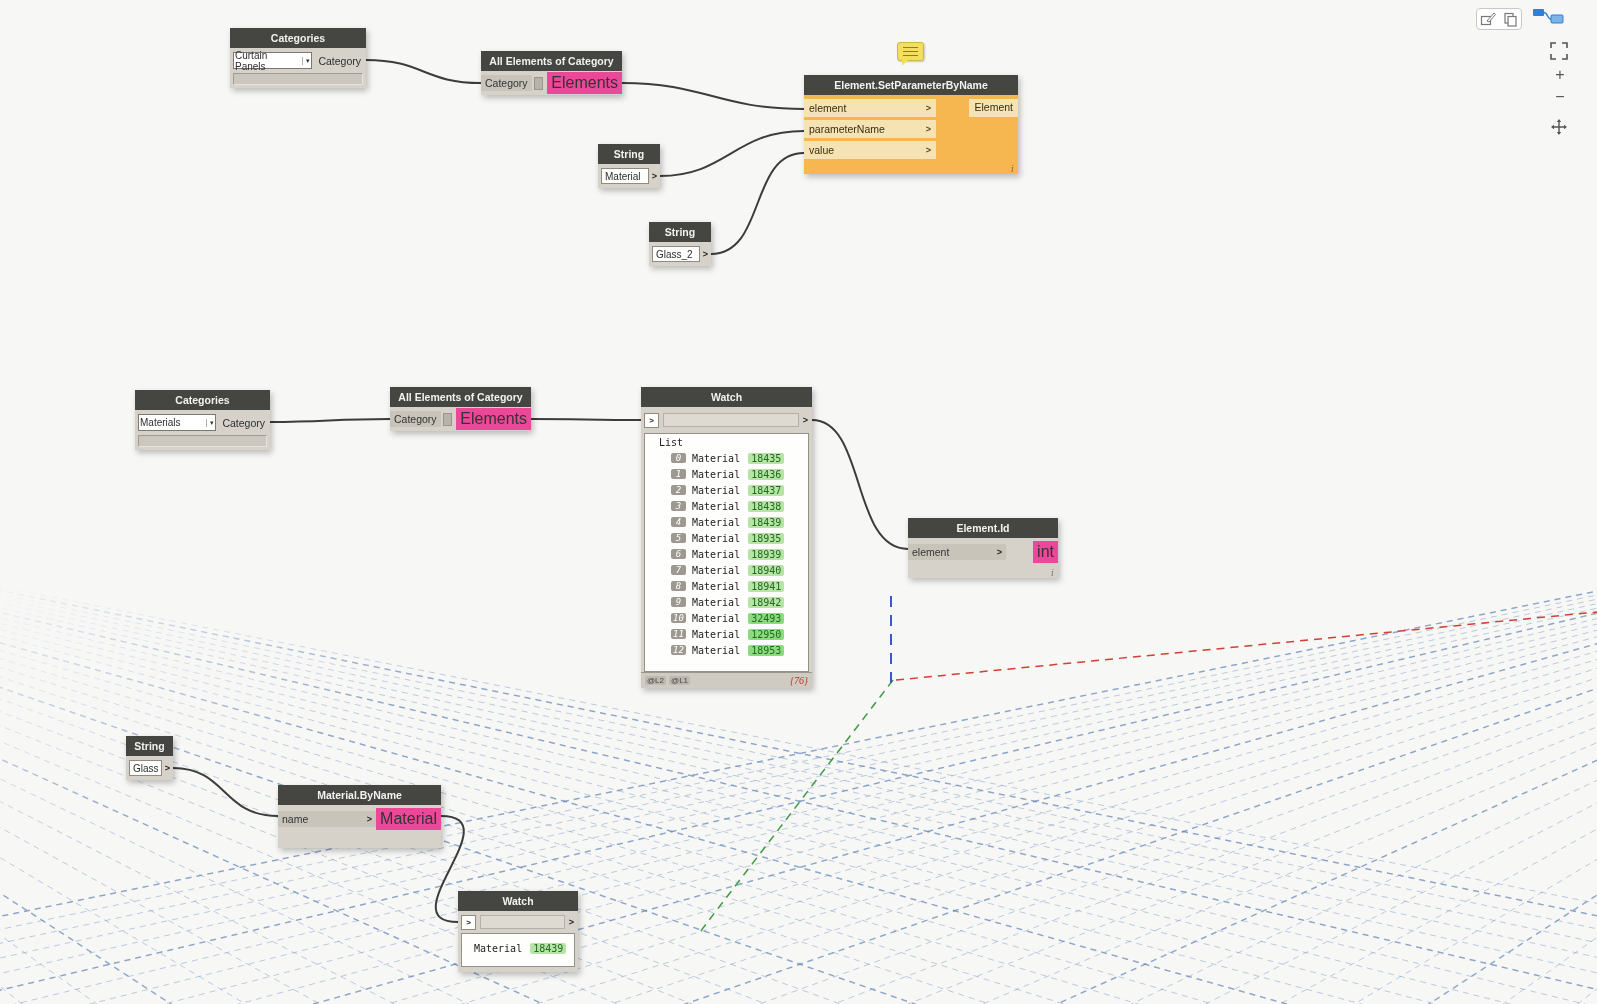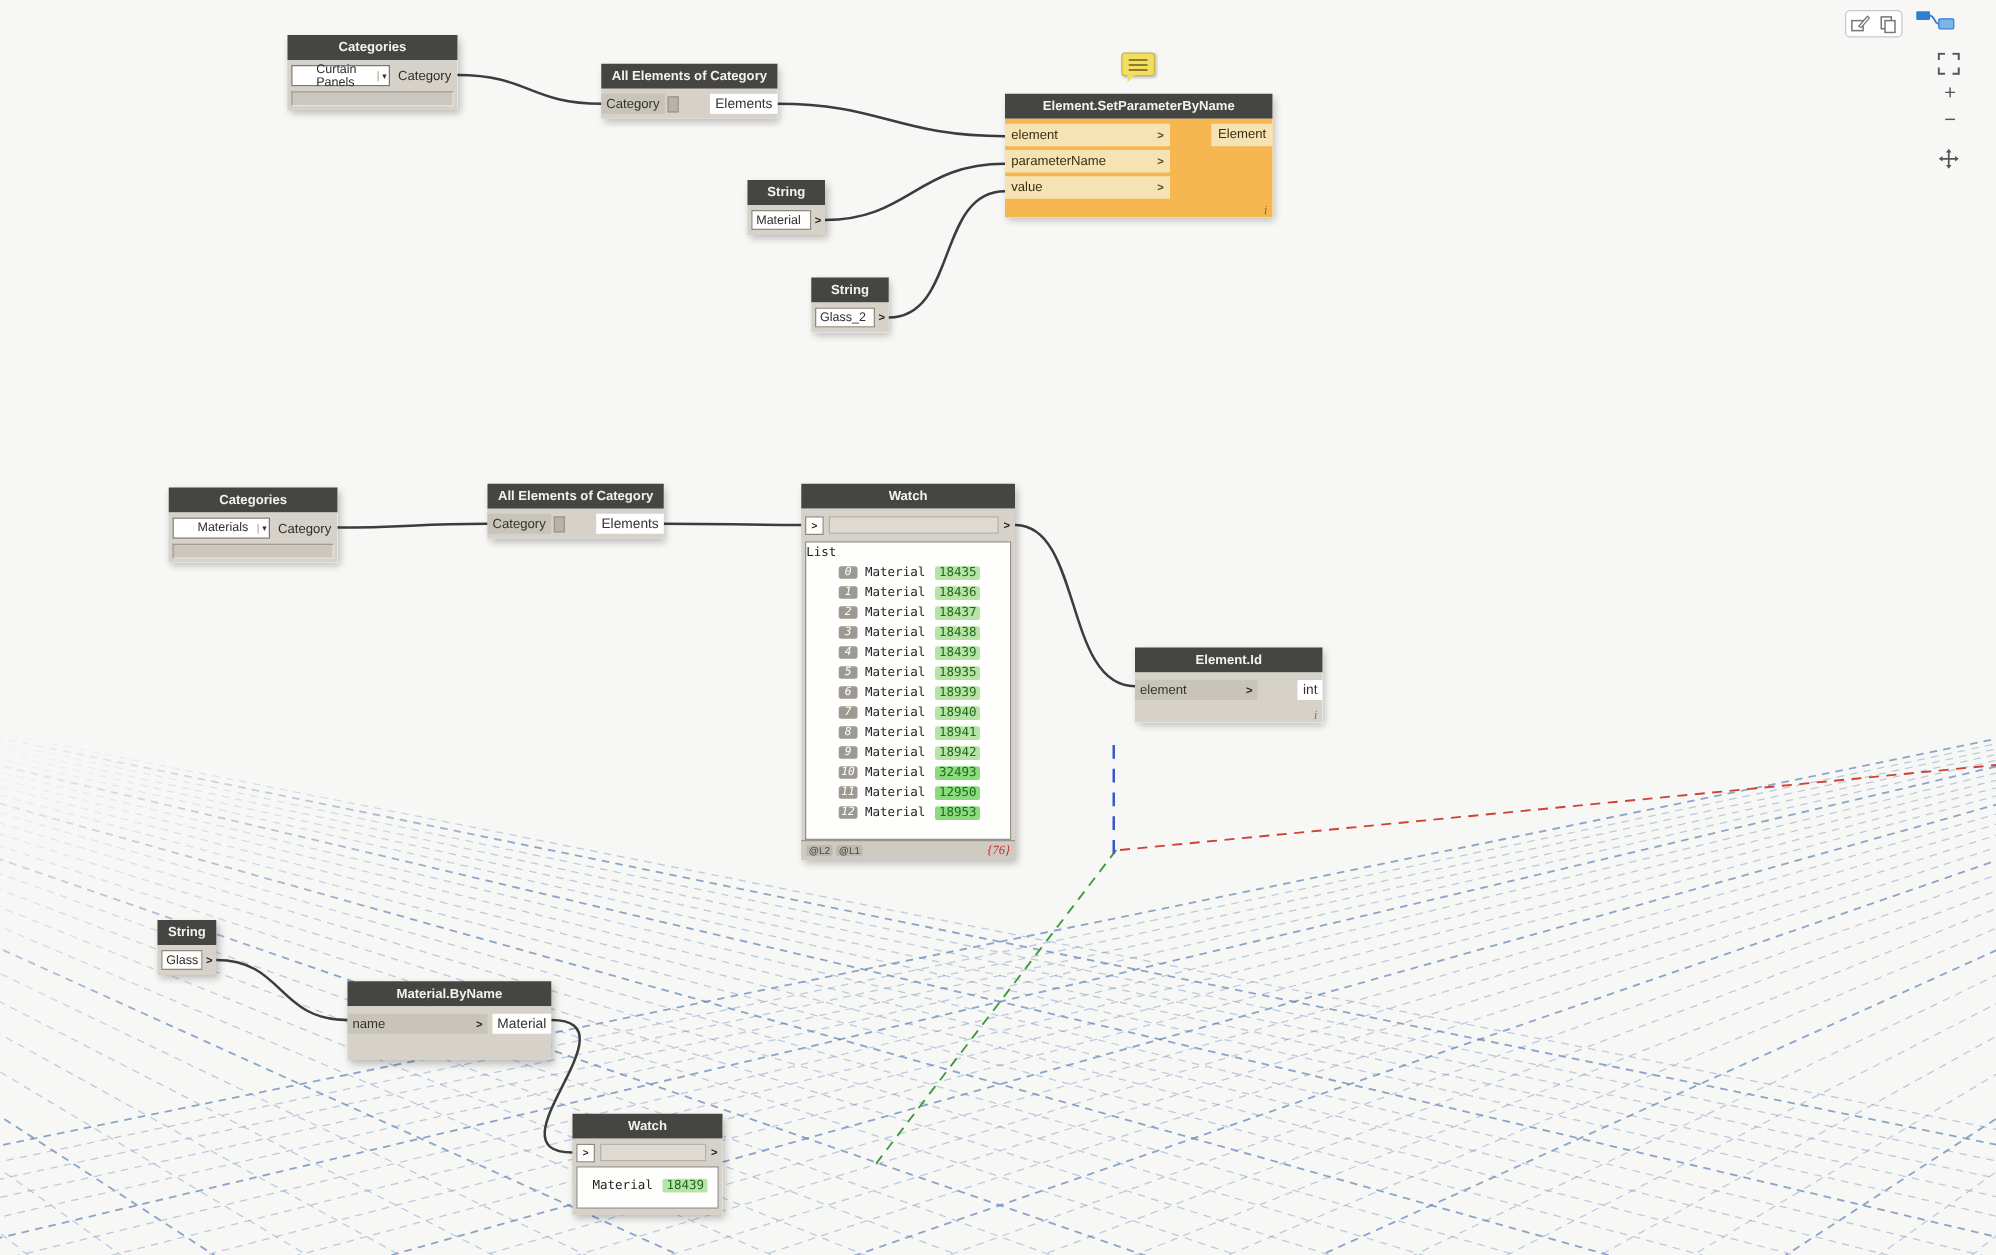--- a/index.html
+++ b/index.html
@@ -17,28 +17,28 @@
   #wires { z-index:3; }
 
   
   .node { position:absolute; z-index:5; box-shadow:2px 3px 6px rgba(0,0,0,.25); font-size:11px; color:#2e2e2e; }
   .hdr { height:20px; line-height:20px; background:#454541; color:#f2f2ef; font-weight:bold;
          text-align:center; font-size:10.5px; padding:0 3px; white-space:nowrap; overflow:hidden; }
   .body { background:#d6d2c9; position:relative; }
 
   .fnrow { display:flex; align-items:center; padding:3px 0; height:24px; }
   .instrip { background:#c8c4ba; padding:2px 4px; font-size:10.5px; color:#333; display:flex; align-items:center; }
-  .outstrip { margin-left:auto; background:#ffffff; padding:2px 4px; font-size:11px; color:#333; }
+  .outstrip { margin-left:auto; background:#ec4899; padding:2px 4px; font-size:16px; color:#333; }
   .gapbox { width:9px; height:13px; background:#b7b3aa; border:1px solid #9a968d; margin-left:2px; }
   .parrow { font-weight:bold; font-size:9px; color:#222; margin-left:6px; }
 
   
   .catbody { padding:4px 3px 3px; }
   .catrow { display:flex; align-items:center; }
-  .dd { background:#fff; border:1px solid #7c786f; font-size:10px; padding:1px 2px 1px 19px;
+  .dd { background:#fff; border:1px solid #7c786f; font-size:10px; padding:1px 2px 1px 1px;
         display:flex; justify-content:space-between; align-items:center; height:17px; }
   .caret { font-size:7px; margin-left:4px; border-left:1px solid #b5b1a8; padding-left:3px; color:#333; }
   .catout { margin-left:auto; padding:0 2px 0 6px; font-size:10.5px; }
   .recess { margin-top:4px; height:12px; background:#cbc7be; border:1px solid #a19d94;
             border-right-color:#e8e4db; border-bottom-color:#e8e4db; }
 
   
   .strbody { padding:4px 3px; display:flex; align-items:center; height:24px; }
   .sbox { background:#fdfdfb; border:1px solid #8f8b83; padding:1px 3px; font-size:10px; flex:1;
           height:16px; line-height:13px; overflow:hidden; white-space:nowrap; }
@@ -64,21 +64,21 @@
             border-top:6px solid #f4dd63; border-right:6px solid transparent; }
 
   
   .wports { display:flex; align-items:center; padding:0 3px; background:#d6d2c9; height:26px; }
   .pinbox { width:15px; height:15px; background:#fdfdfb; border:1px solid #8f8b83; font-size:8px;
             font-weight:bold; display:flex; align-items:center; justify-content:center; color:#222; }
   .wmid { flex:1; height:14px; margin:0 4px; background:#dedad2; border:1px solid #b5b1a8; }
   .poutarrow { font-size:9px; font-weight:bold; color:#222; padding-right:1px; }
   .wlist { margin:0 3px; background:#fefefc; border:1px solid #94908a; padding:3px 0;
            font-family:"DejaVu Sans Mono",monospace; font-size:10px; color:#222; height:239px; overflow:hidden; }
-  .rootlbl { margin-bottom:2px; }
+  .rootlbl { padding-left:14px; margin-bottom:2px; }
   .wrow { display:flex; align-items:center; height:16px; padding-left:26px; }
   .idx { min-width:15px; text-align:center; background:#9d9990; color:#fff; font-style:italic;
          font-size:9px; border-radius:2px; margin-right:6px; padding:0 2px; }
   .val { margin-left:8px; background:#b7e3a6; color:#1e6b1e; padding:0 3px; border-radius:2px; }
   .rows .wrow:nth-child(n+11) .val { background:#8bdb7e; }
   .wfoot { display:flex; align-items:center; height:16px; padding:0 4px; background:#cfcbc2;
            border-top:1px solid #9a968d; }
   .lvl { font-size:8px; background:#bdb9b0; color:#444; border-radius:2px; padding:0 2px; margin-right:3px; }
   .cnt { margin-left:auto; color:#c92a2a; font-style:italic; font-size:10px; font-family:Liberation Serif, serif; }
   .wsingle { margin:0 3px 3px; background:#fefefc; border:1px solid #94908a; padding:6px 0;

